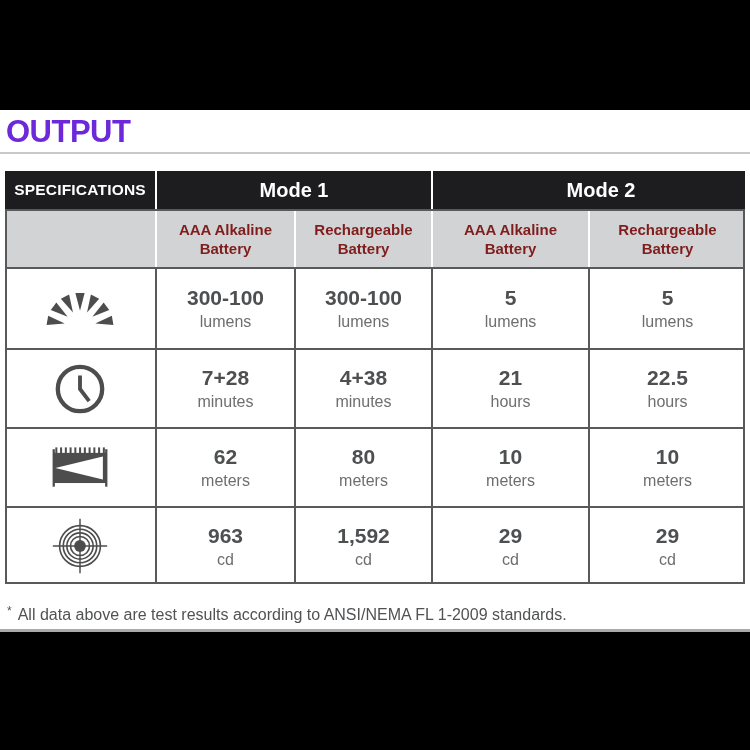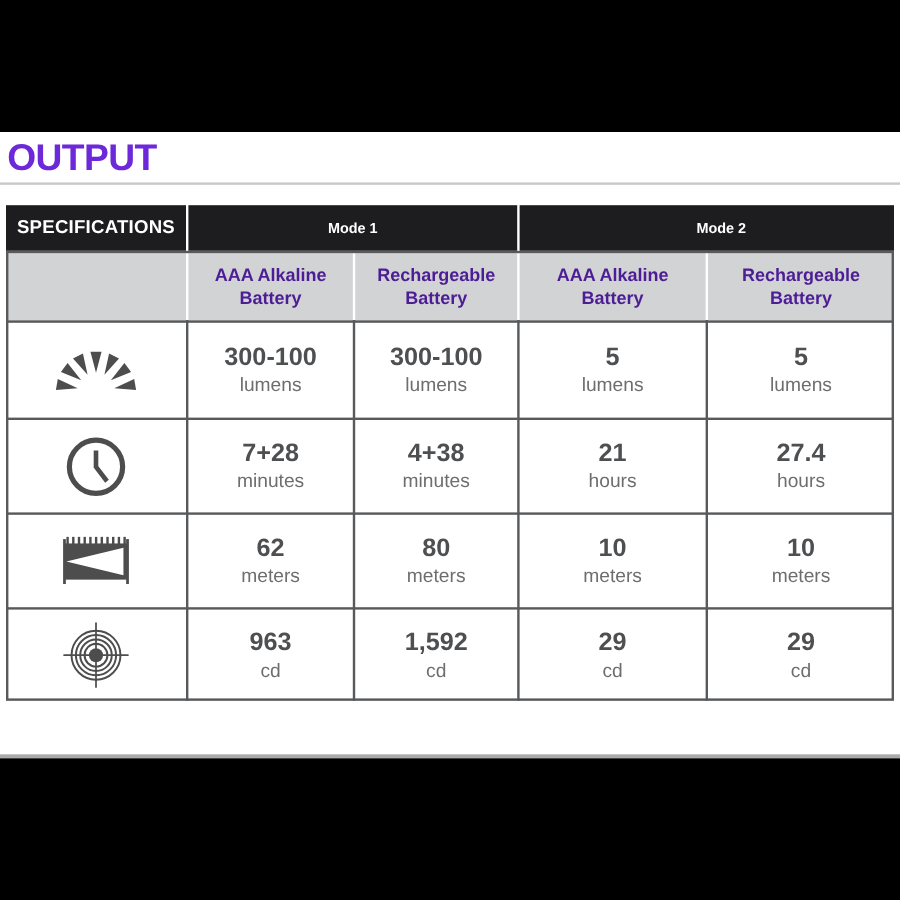--- a/index.html
+++ b/index.html
@@ -26,27 +26,27 @@
     grid-template-rows:38px 56px 79px 77px 77px 76px;
     gap:2px;
     background:linear-gradient(to bottom,#ffffff 0,#ffffff 96px,#58595b 96px);
   }
   .body-frame{
     position:absolute;left:0;right:0;top:38px;bottom:0;
     border:2px solid #58595b;box-sizing:border-box;pointer-events:none;
   }
   .cell{display:flex;align-items:center;justify-content:center;}
   .h-black{
-    background:#1d1d1f;color:#ffffff;font-weight:bold;font-size:12px;
+    background:#1d1d1f;color:#ffffff;font-weight:bold;font-size:20px;
   }
   .h-black.spec{font-size:15.5px;letter-spacing:0.2px;}
   .h-black.mode1{grid-column:2 / span 2;}
   .h-black.mode2{grid-column:4 / span 2;padding-left:24px;}
   .h-gray{
-    background:#d2d3d4;color:#4c1d95;font-weight:bold;font-size:15px;
+    background:#d2d3d4;color:#7f1d1d;font-weight:bold;font-size:15px;
     flex-direction:column;line-height:1.3;text-align:center;
   }
   .icon-cell{background:#ffffff;}
   .val-cell{background:#ffffff;flex-direction:column;}
   .val{font-size:21px;font-weight:bold;color:#4e4f51;line-height:26px;}
   .unit{font-size:16px;color:#6d6e70;line-height:21px;text-align:right;}
   
   .footnote{
     margin:16px 0 0 7px;font-size:16px;color:#515254;line-height:22px;
   }
@@ -129,21 +129,21 @@
     </div>
     <div class="cell val-cell">
       <div class="val">4+38</div>
       <div class="unit">minutes</div>
     </div>
     <div class="cell val-cell">
       <div class="val">21</div>
       <div class="unit">hours</div>
     </div>
     <div class="cell val-cell">
-      <div class="val">27.4</div>
+      <div class="val">22.5</div>
       <div class="unit">hours</div>
     </div>
 
     <div class="cell icon-cell">
       <svg viewBox="0 0 72 58" width="66" height="53">
         <g fill="#4d4d4e">
           <rect x="7" y="13" width="58" height="33"></rect>
           <rect x="9" y="7" width="2.2" height="7"></rect>
             <rect x="14.2" y="7" width="2.2" height="7"></rect>
           <rect x="19.4" y="7" width="2.2" height="7"></rect>
@@ -203,15 +203,16 @@
       <div class="unit">cd</div>
     </div>
     <div class="cell val-cell">
       <div class="val">29</div>
       <div class="unit">cd</div>
     </div>
 
     <div class="body-frame"></div>
   </div>
 
+  <p class="footnote"><span class="fn-marker">*</span><span>All data above are test results according to ANSI/NEMA FL 1-2009 standards.</span></p>
 </div>
 
 <div class="bar bottom"></div>
 
 </body></html>

